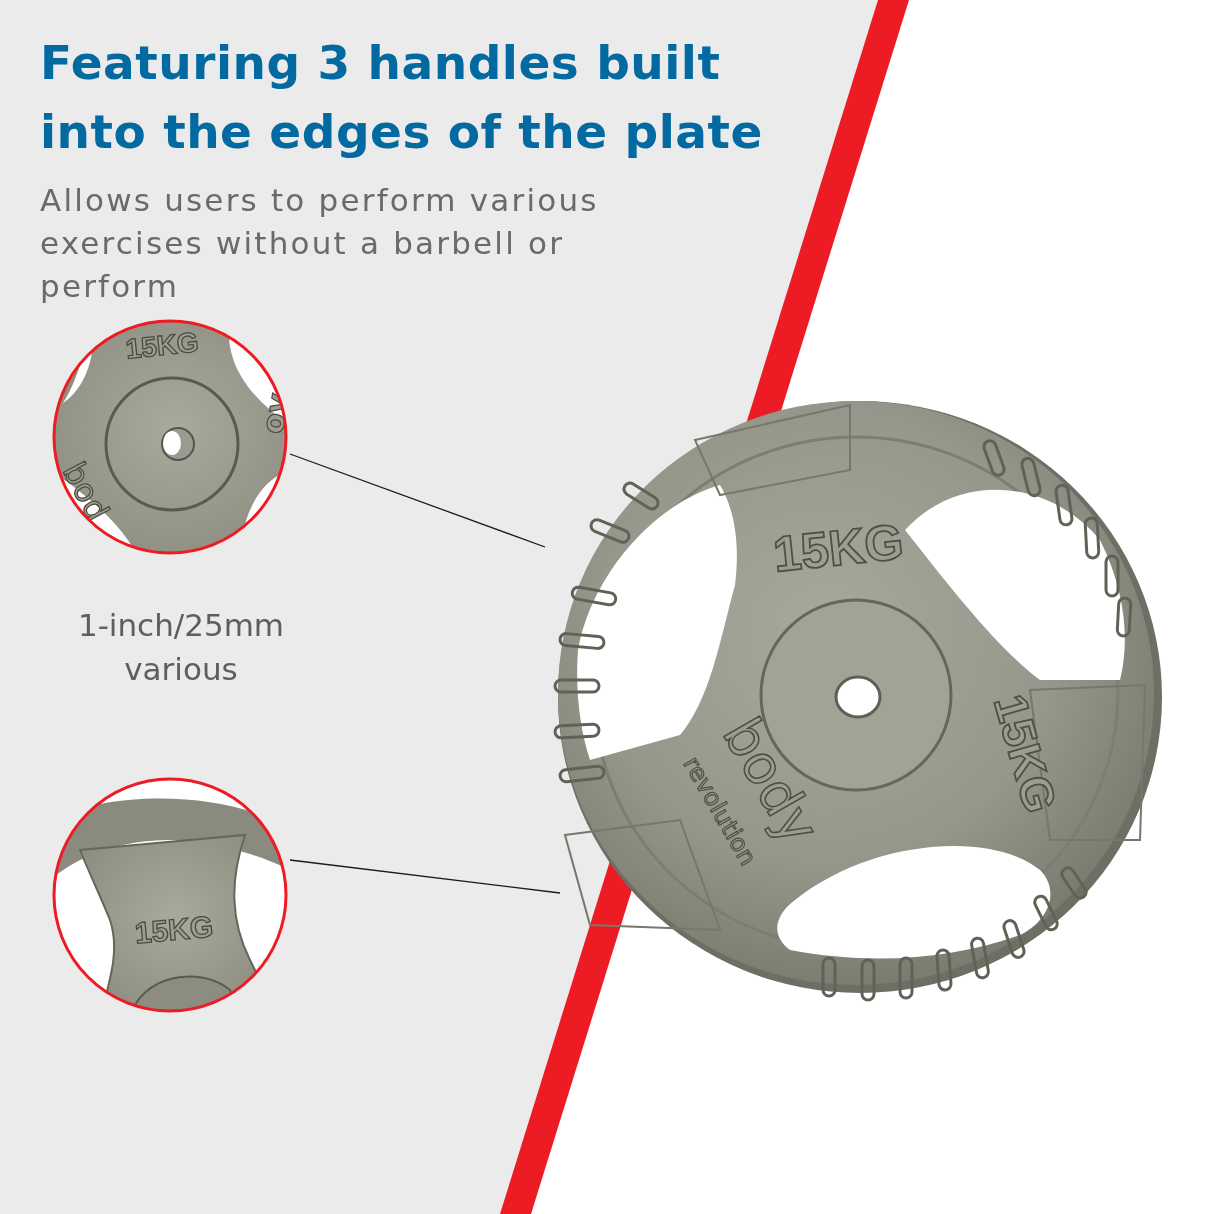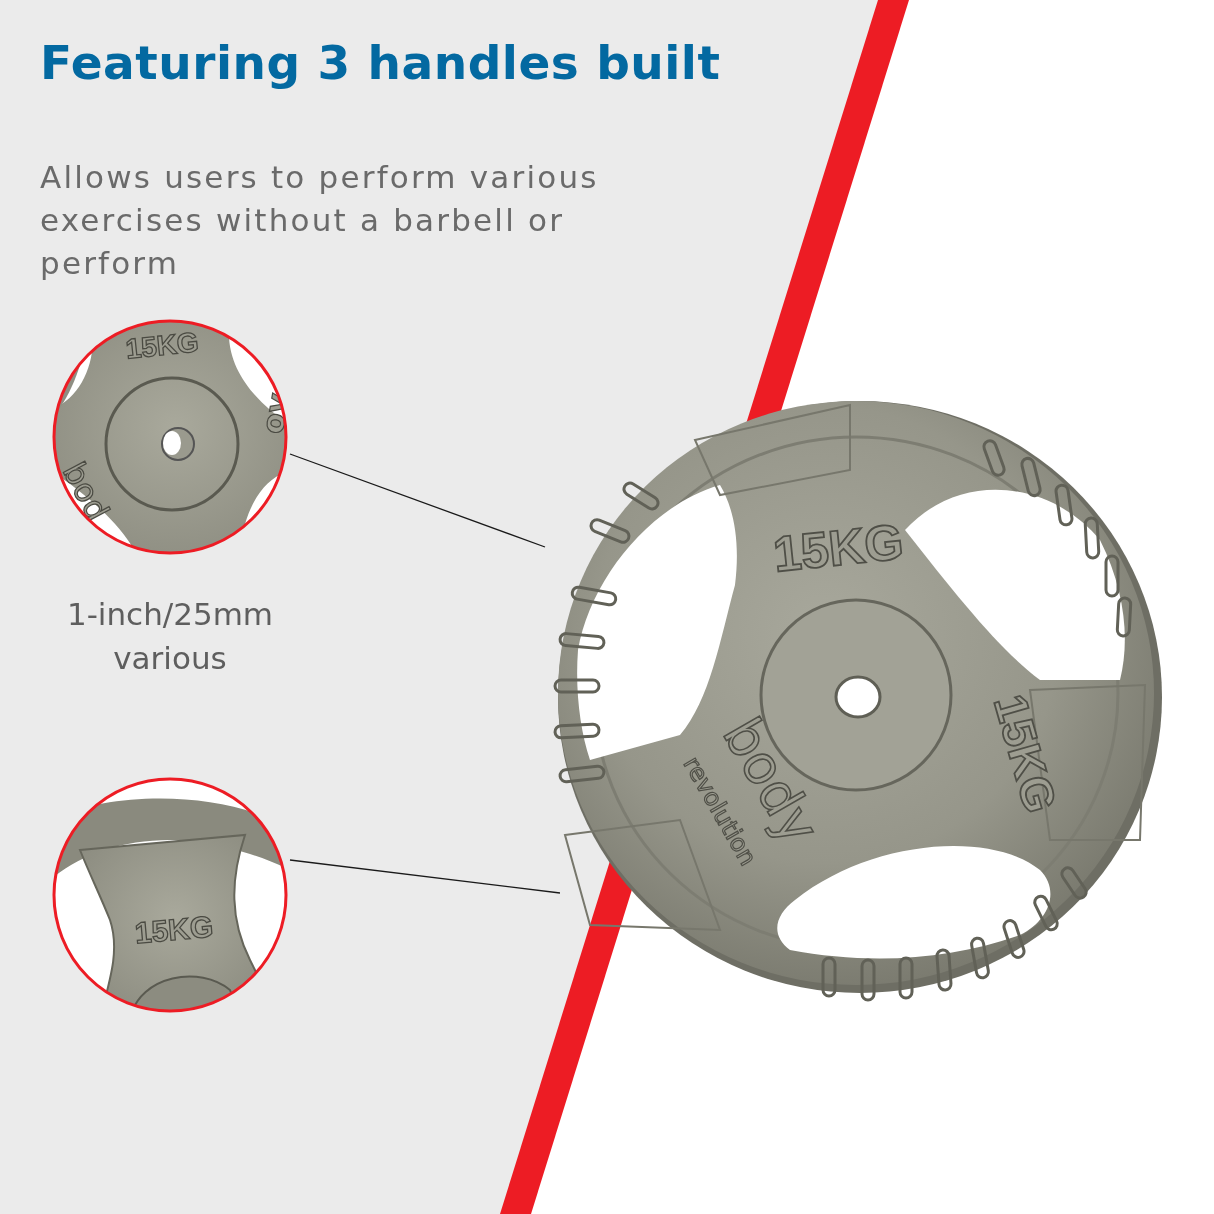--- a/index.html
+++ b/index.html
@@ -1,20 +1,20 @@
 <!DOCTYPE html>
 <html><head>
 <meta charset="utf-8">
 <style>
   html, body { margin: 0; padding: 0; }
   body { width: 1214px; height: 1214px; position: relative; overflow: hidden; background: #ffffff; font-family: "DejaVu Sans", sans-serif; }
   .bg-svg { position: absolute; left: 0; top: 0; width: 1214px; height: 1214px; }
   .headline { position: absolute; left: 40px; top: 28px; margin: 0; font-family: "DejaVu Sans", sans-serif; font-weight: bold; font-size: 47px; line-height: 69px; color: #0369a1; letter-spacing: 0.5px; white-space: nowrap; }
-  .subhead { position: absolute; left: 40px; top: 156px; margin: 0; font-family: "DejaVu Sans", sans-serif; font-size: 31px; line-height: 43px; color: #6a6a6a; letter-spacing: 2.2px; white-space: nowrap; }
-  .callout-label { position: absolute; margin: 0; text-align: center; font-family: "DejaVu Sans", sans-serif; font-size: 31px; line-height: 44px; color: #5e5e5e; }
+  .subhead { position: absolute; left: 40px; top: 179px; margin: 0; font-family: "DejaVu Sans", sans-serif; font-size: 31px; line-height: 43px; color: #6a6a6a; letter-spacing: 2.2px; white-space: nowrap; }
+  .callout-label { position: absolute; margin: 11px; text-align: center; font-family: "DejaVu Sans", sans-serif; font-size: 31px; line-height: 44px; color: #5e5e5e; }
   .callout-1-label { left: 20px; top: 592px; width: 300px; }
   .callout-2-label { left: 10px; top: 1034px; width: 320px; }
 </style>
 </head>
 <body>
 
 <svg class="bg-svg" viewBox="0 0 1214 1214" xmlns="http://www.w3.org/2000/svg">
   <defs>
     <radialGradient id="metal" cx="45%" cy="40%" r="65%">
       <stop offset="0%" stop-color="#a8a89c"></stop>
@@ -112,20 +112,21 @@
       <path d="M 80 850 L 245 835 C 230 880, 230 920, 250 960 C 265 990, 270 1000, 270 1018 L 100 1018 C 110 980, 120 950, 110 920 C 100 895, 90 875, 80 850 Z" fill="url(#metalZoom)" stroke="#66665b" stroke-width="2"></path>
       <path d="M 130 1018 C 140 975, 200 965, 230 990 L 240 1018 Z" fill="#8c8c80" stroke="#5a5a50" stroke-width="2"></path>
       <text x="174" y="940" text-anchor="middle" font-family="Liberation Sans, sans-serif" font-weight="bold" font-size="30" fill="#9d9d91" stroke="#4a4a42" stroke-width="1.3" transform="rotate(-5 174 930)" id="c2Weight">15KG</text>
     </g>
     <circle cx="170" cy="895" r="116" fill="none" stroke="#ed1c24" stroke-width="3"></circle>
   </g>
 </svg>
 
 <h1 class="headline">
   <span>Featuring 3 handles built</span><br>
+  <span>into the edges of the plate</span>
 </h1>
 
 <p class="subhead">
   <span>Allows users to perform various</span><br>
   <span>exercises without a barbell or</span><br>
   <span>perform</span>
 </p>
 
 <p class="callout-label callout-1-label">
   <span>1-inch/25mm</span><br>

